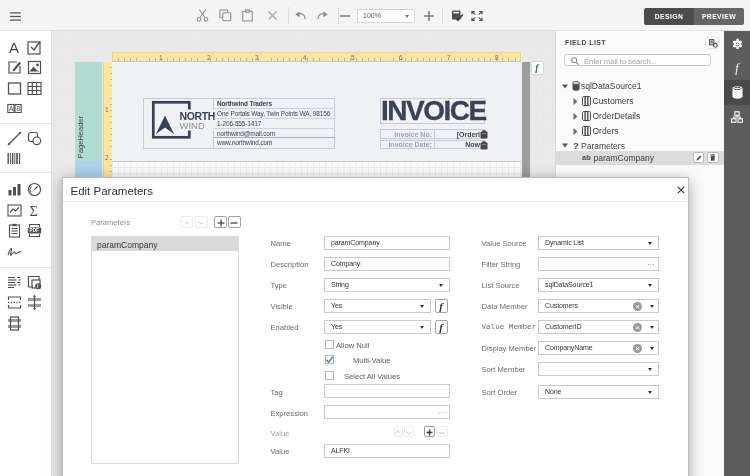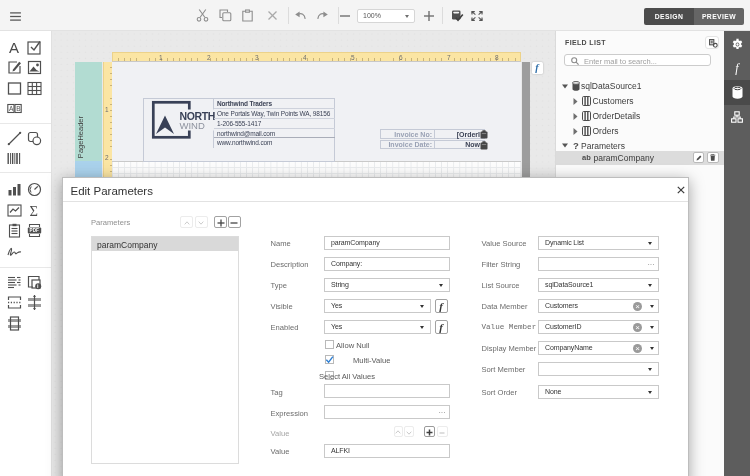--- a/index.html
+++ b/index.html
@@ -51,40 +51,41 @@
 <div id="stage">
   <div class="abs" id="surface">
     <div class="abs" id="bandteal">
       <div style="position:absolute; left:1px; bottom:3px; writing-mode:vertical-rl; transform:rotate(180deg); font-size:7.5px; color:#3f3f3f;">PageHeader</div>
     </div>
     <div class="abs" id="bandblue"></div>
     <div class="abs" id="page">
       <div class="abs" id="grid"></div>
       <div style="position:absolute; left:0; top:98.5px; width:409px; height:1px; background:#c9c9c9;"></div>
 
-      <div class="cmp" style="left:31px; top:36px; width:192px; height:64px; background:#f0f1f4;">
+      <div class="cmp" style="left:31px; top:36px; width:192px; height:51px; background:#f0f1f4;">
 
         <div style="position:absolute; left:0; top:0; width:70px; height:49px; border-right:1px solid #c5cad6;"></div>
         <svg style="position:absolute; left:7px; top:1px;" width="110" height="45" viewBox="0 0 110 45">
           <rect x="2.3" y="2.3" width="36" height="35" fill="none" stroke="#394157" stroke-width="2.7"></rect>
           <path d="M 5 34 L 14 15.5 L 23 34 L 14 27.5 Z" fill="#394157"></path>
           <rect x="27.5" y="9.5" width="42" height="21" fill="#f0f1f4"></rect>
           <text x="28.5" y="19.5" font-size="10.5" font-weight="bold" fill="#394157" font-family="Liberation Sans" letter-spacing="-0.4">NORTH</text>
           <text x="28.5" y="28.5" font-size="9.5" fill="#8d929e" font-family="Liberation Sans">WIND</text>
         </svg>
 
         <div style="position:absolute; left:70px; top:0; width:121px; height:49px; font-size:6.5px; letter-spacing:-0.15px; color:#3c4356; white-space:nowrap; overflow:hidden;">
           <div style="height:10px; border-bottom:1px solid #ced2dc; padding:1px 0 0 3px; font-weight:bold;">Northwind Traders</div>
           <div style="height:10px; border-bottom:1px solid #ced2dc; padding:1px 0 0 3px;">One Portals Way, Twin Points WA, 98156</div>
           <div style="height:10px; border-bottom:1px solid #ced2dc; padding:1px 0 0 3px;">1-206-555-1417</div>
           <div style="height:9px; border-bottom:1px solid #a9adb8; padding:1px 0 0 3px;">northwind@mail.com</div>
           <div style="height:9px; padding:1px 0 0 3px;">www.northwind.com</div>
         </div>
       </div>
 
+      <div class="cmp navy" style="left:268px; top:36px; width:105px; height:26px; font-size:28px; font-weight:bold; line-height:24px; text-align:center; letter-spacing:-1.5px; -webkit-text-stroke:0.3px #3c4356;">INVOICE</div>
 
       <div class="cmp" style="left:268px; top:67px; width:105px; height:9.5px; font-size:7px; font-weight:bold;">
         <div style="position:absolute; left:0; top:0; width:54px; height:8px; border-right:1px solid #c5cad6; color:#99a1b4; text-align:right; padding:0.5px 2px 0 0;">Invoice No:</div>
         <div style="position:absolute; left:55px; top:0; width:48px; height:8px; color:#3c4356; text-align:right; padding:0.5px 4px 0 0;">[OrderI</div>
         <svg style="position:absolute; left:98.5px; top:0px;" width="8" height="9" viewBox="0 0 8 9">
             <rect x="0.5" y="1.5" width="7" height="7" rx="1" fill="#474747"></rect>
             <rect x="2.3" y="0.2" width="3.4" height="2.2" rx="0.5" fill="#474747"></rect>
             <rect x="1.8" y="3" width="4.4" height="0.9" fill="#8a8a8a"></rect>
           </svg>
       </div>
@@ -522,21 +523,21 @@
     <div class="sbtn" style="left:371.5px; top:142px; width:13px; height:14px; border:1px solid #a2a2a2; font-family:'Liberation Serif',serif; font-style:italic; font-weight:bold; font-size:11px; color:#333; line-height:12.5px;">f</div>
 
     <div class="chk" style="left:261.7px; top:162px;"></div>
     <div class="mlabel" style="left:273px; top:162.5px; color:#595959;">Allow Null</div>
     <div class="chk" style="left:261.7px; top:177.3px;"></div>
     <svg style="position:absolute; left:262px; top:176.5px;" width="9" height="9" viewBox="0 0 9 9">
         <path d="M 1.3 4.8 L 3.6 7.2 L 7.9 1.6" fill="none" stroke="#2e7fd4" stroke-width="1.4"></path>
       </svg>
     <div class="mlabel" style="left:273px; top:177.8px; color:#595959;padding-left:17px;">Multi-Value</div>
     <div class="chk" style="left:261.7px; top:193.3px;"></div>
-    <div class="mlabel" style="left:256px; top:193.8px; color:#595959;text-align:right;">Select All Values</div>
+    <div class="mlabel" style="left:281px; top:193.8px; color:#595959;text-align:right;">Select All Values</div>
 
     <div class="mlabel" style="left:207.5px; top:209.5px;">Tag</div>
     <div class="minput" style="left:261px; top:206.4px; width:126px;"></div>
     <div class="mlabel" style="left:207.5px; top:230.5px;">Expression</div>
     <div class="minput" style="left:261px; top:227.4px; width:126px;">
         <span style="position:absolute; right:3px; top:-1px; color:#666; letter-spacing:0.5px;">...</span>
       </div>
     <div class="mlabel" style="left:207.5px; top:250.5px; color:#a5a5a5;">Value</div>
     <div class="sbtn" style="left:330.5px; top:248.4px; width:9.5px; height:11px; border:1px solid #ececec;">
         <svg width="6" height="4" viewBox="0 0 6 4" style="margin-top:3px;">

